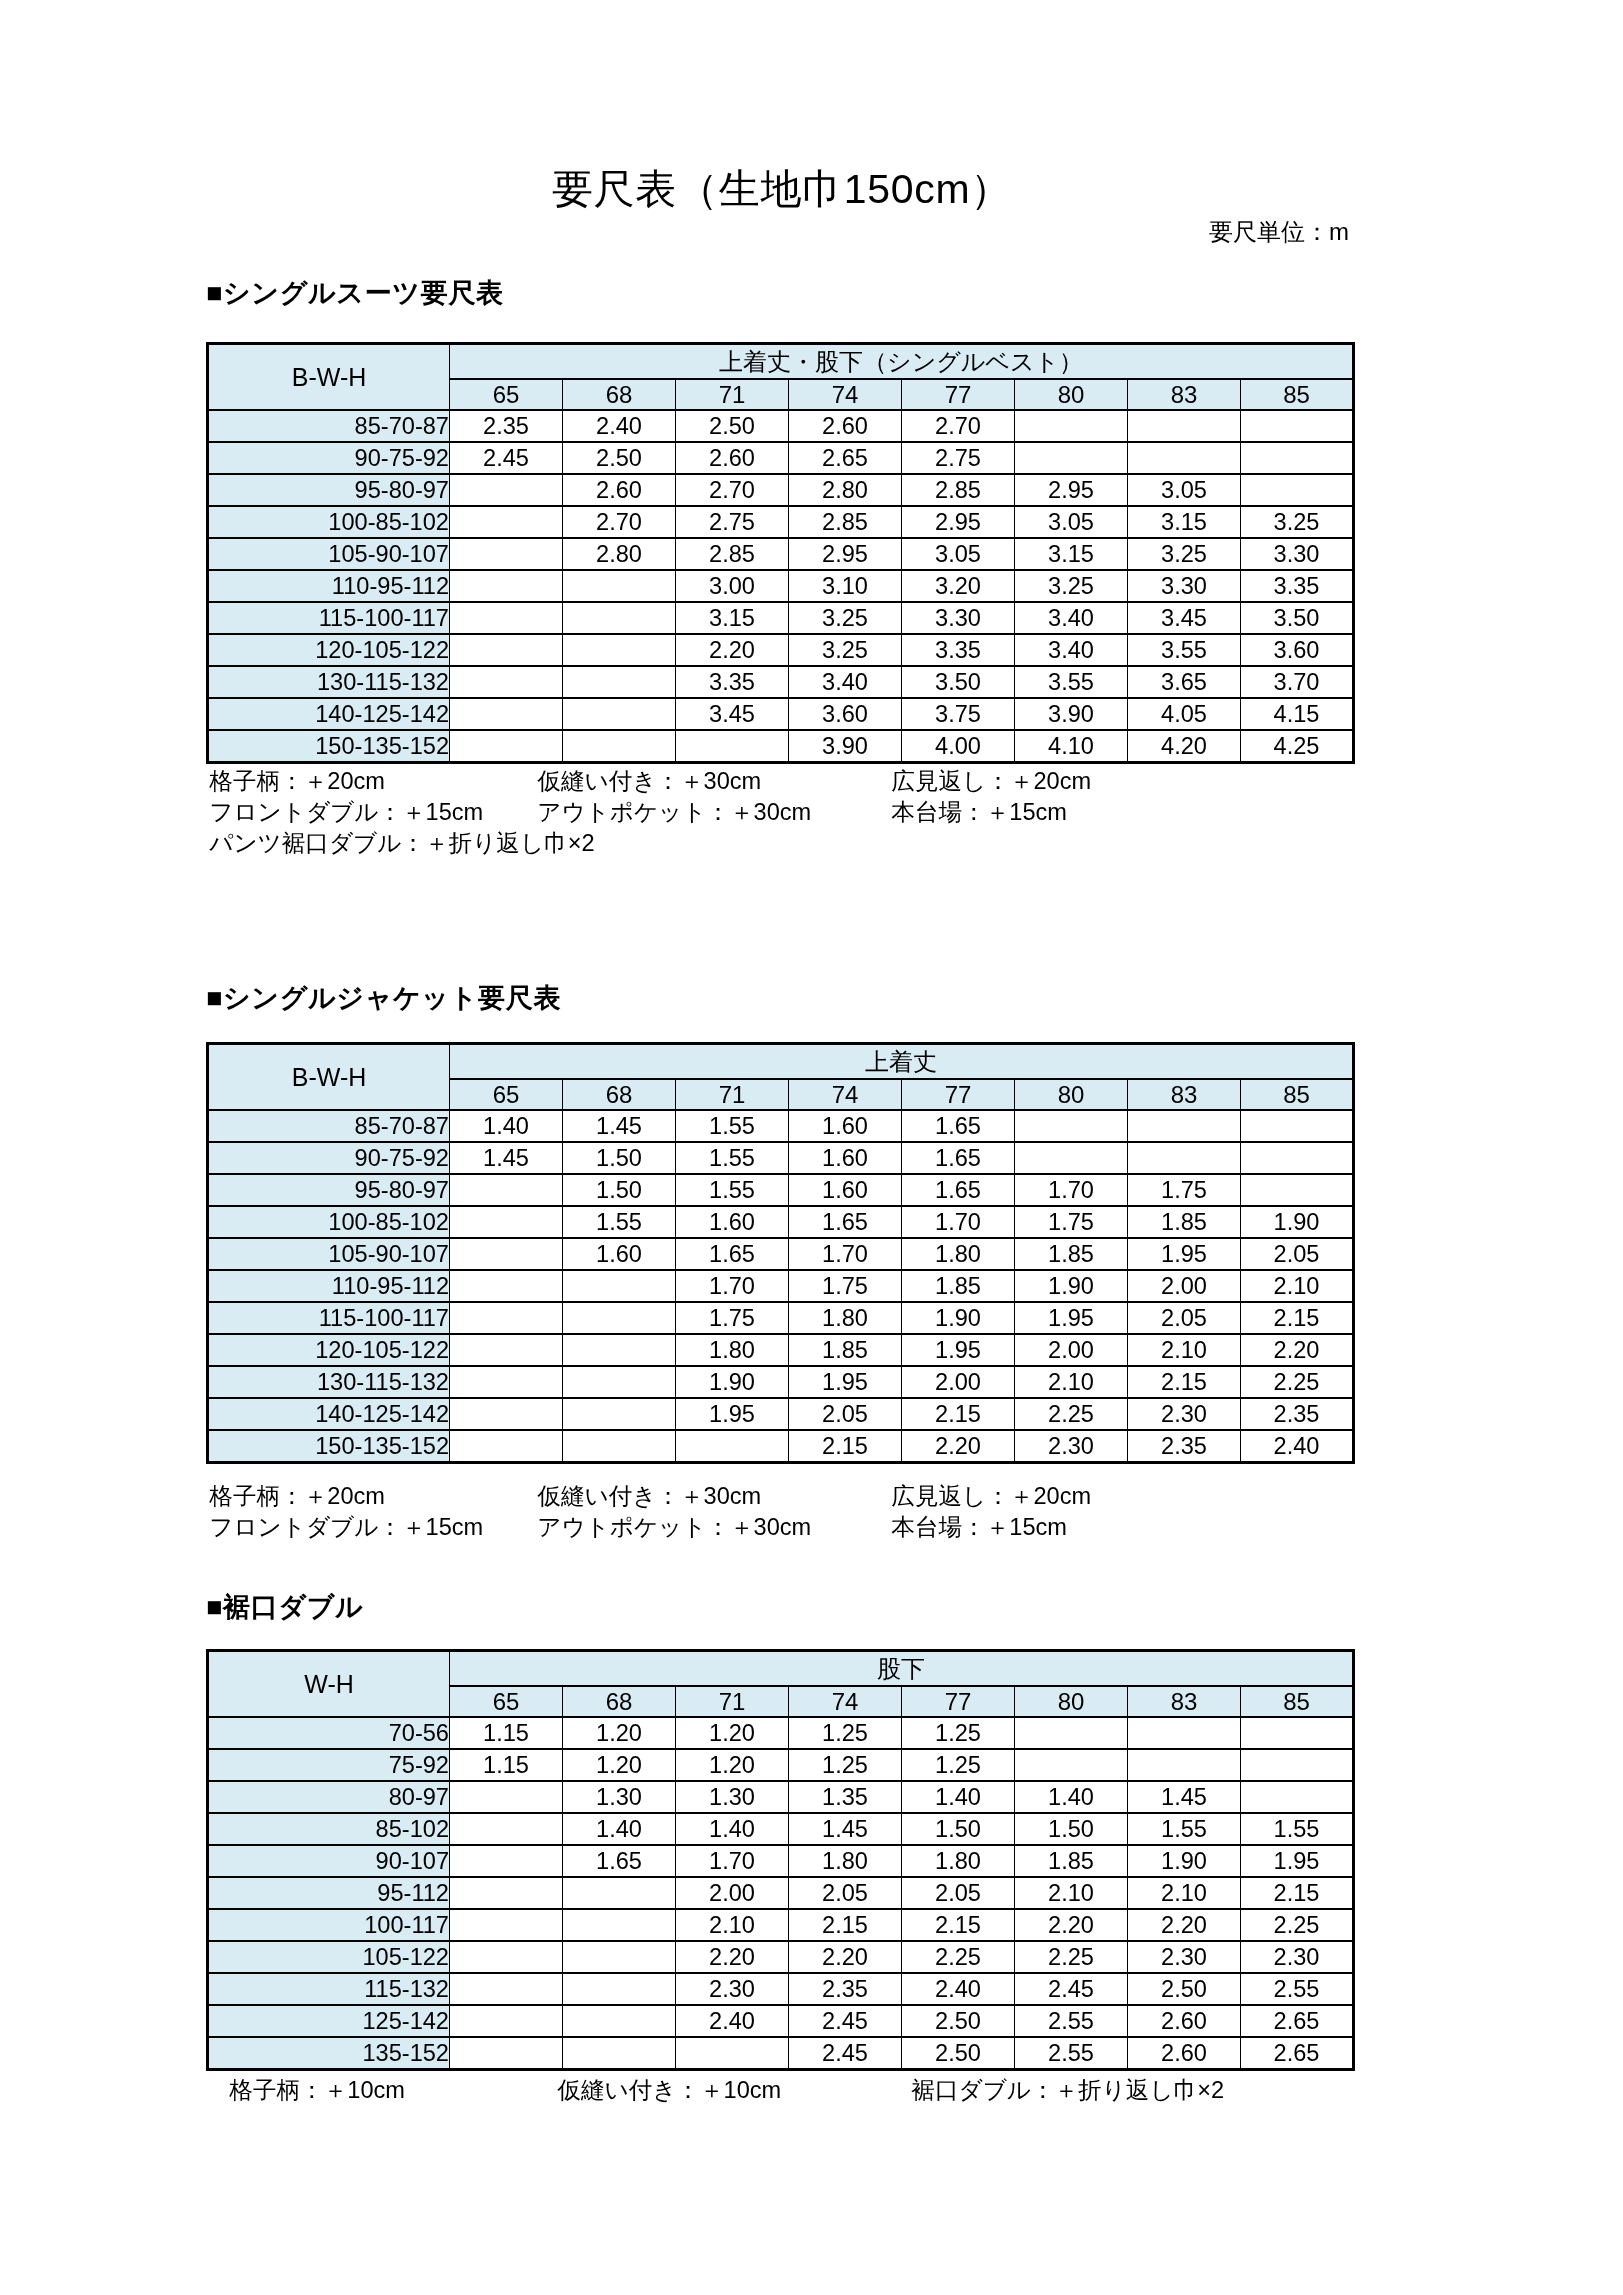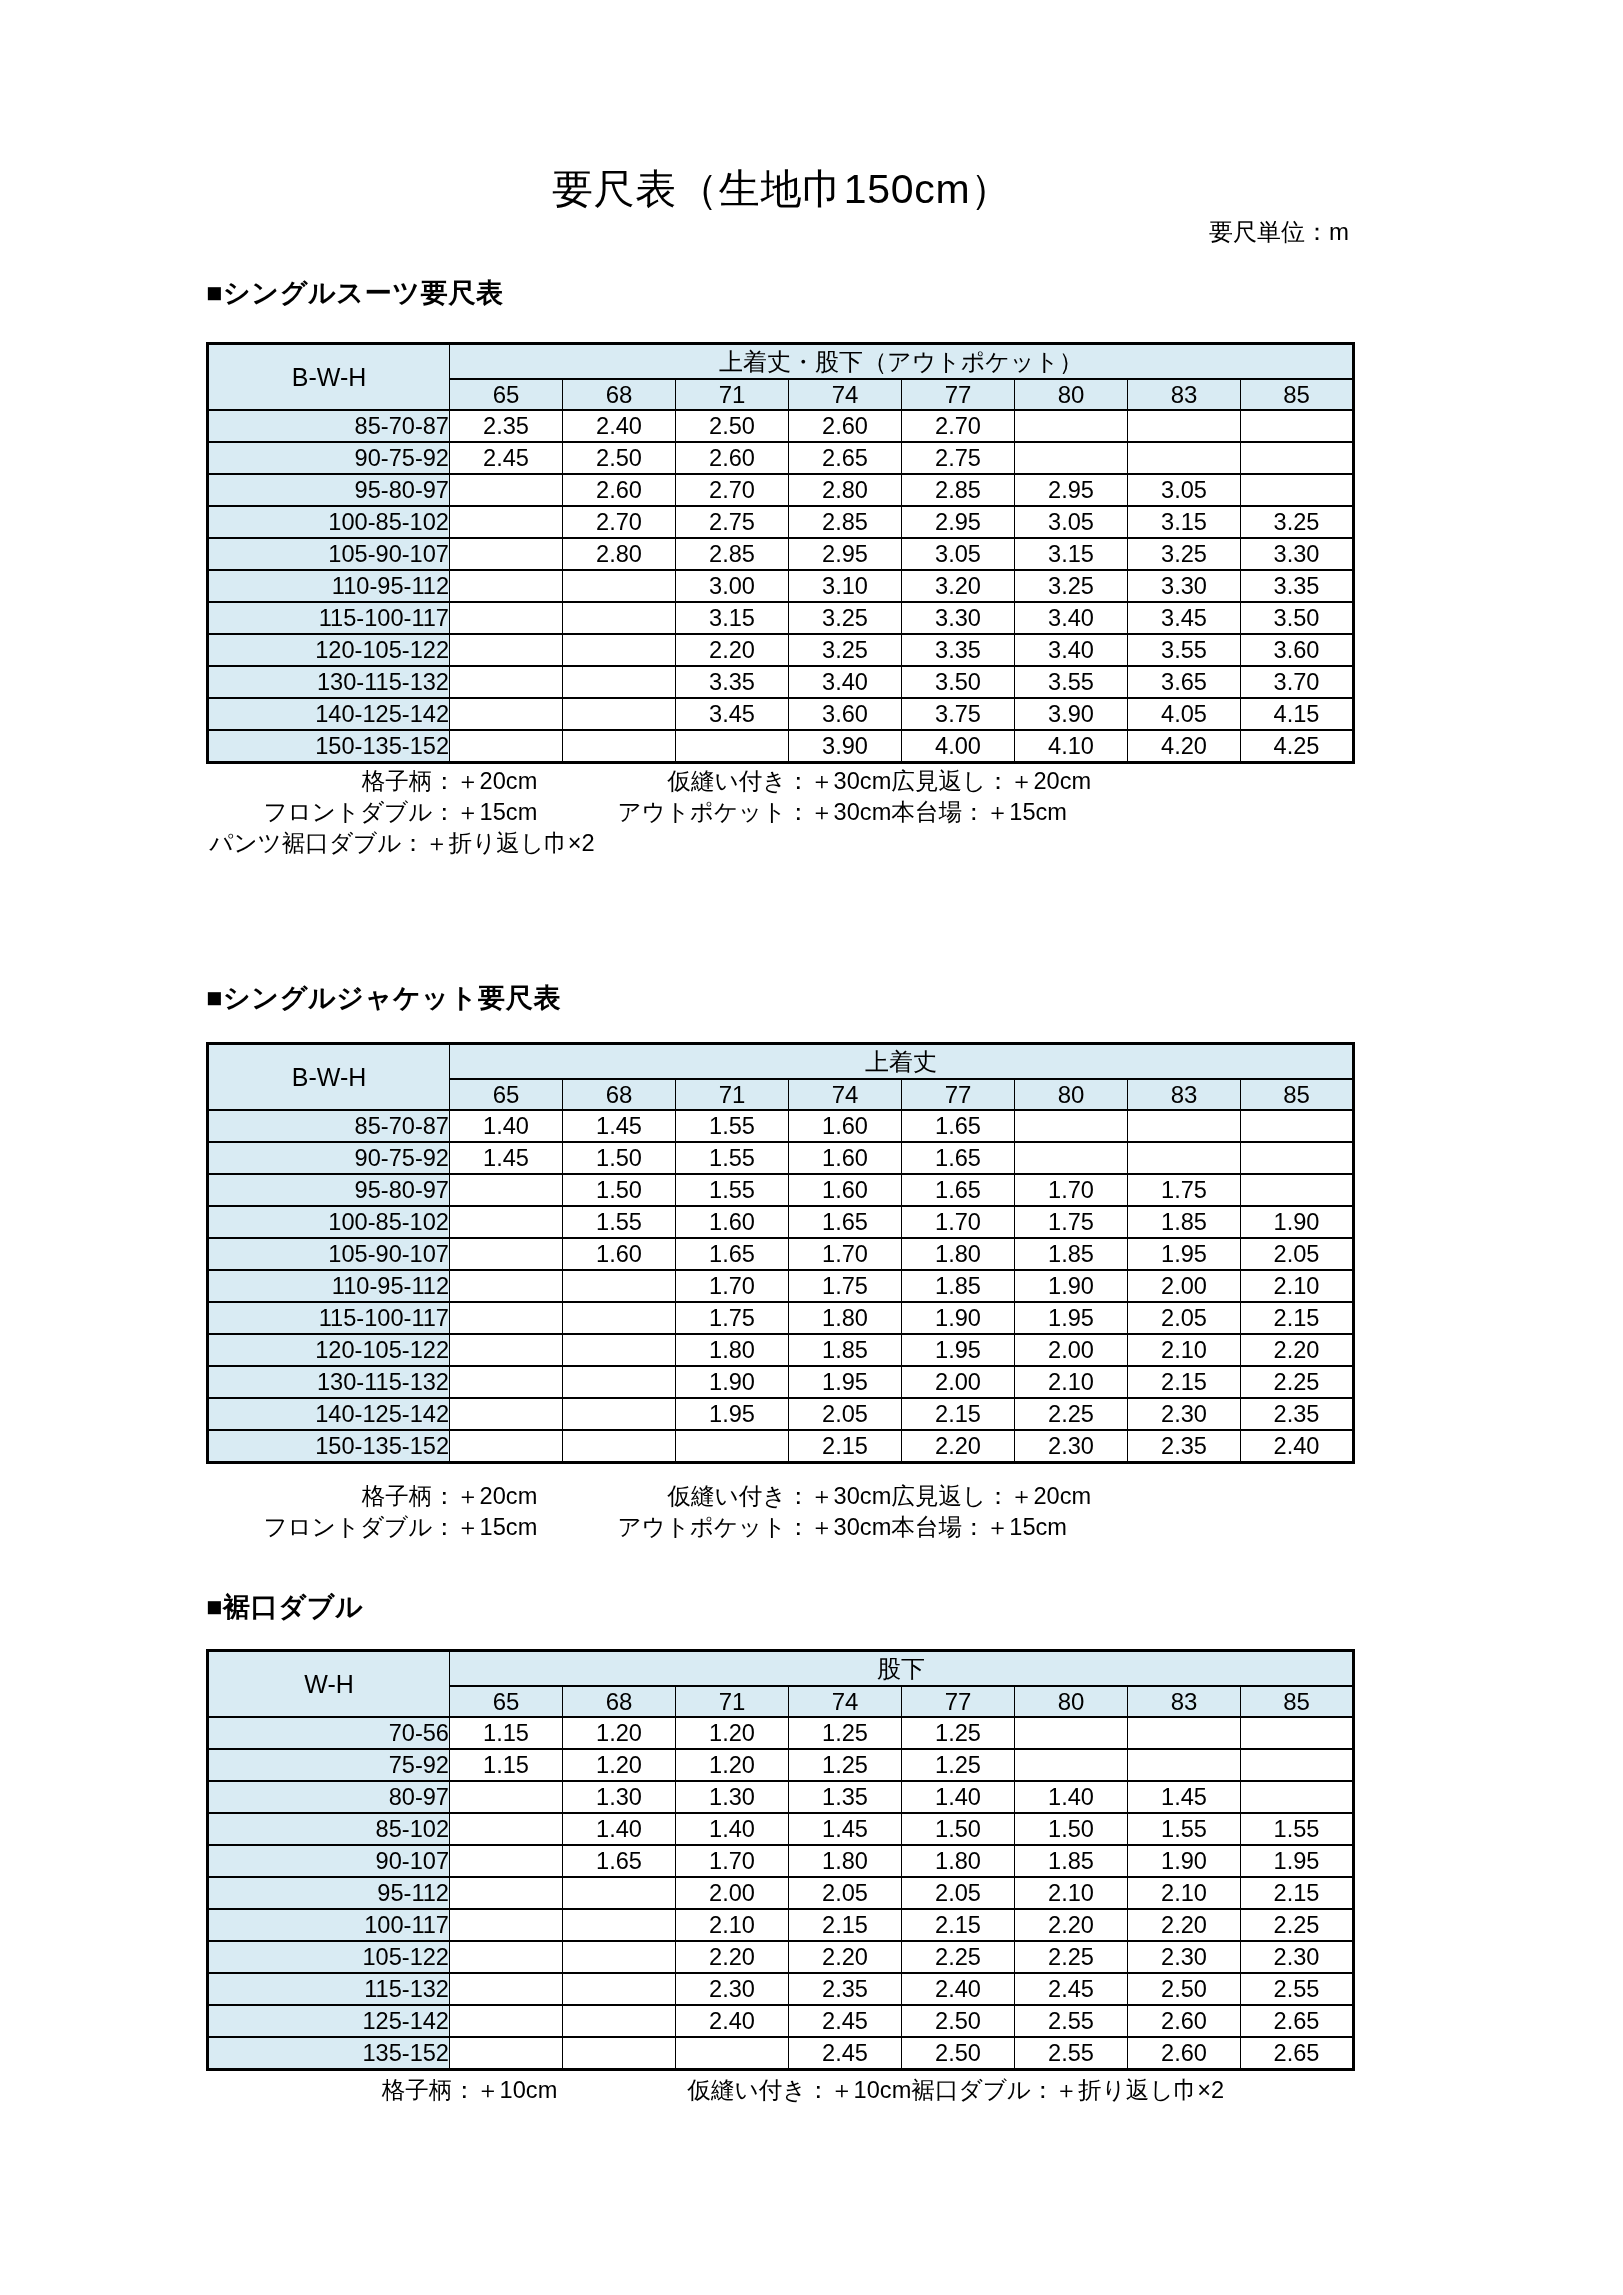--- a/index.html
+++ b/index.html
@@ -55,21 +55,21 @@
     background:var(--header-fill);
     font-size:23.6px;height:30px;text-align:right;
   }
   .ftable tbody td{font-size:23.6px;height:30px;}
 
   .notes{position:absolute;left:3.3px;width:1142px;}
   #sec0 .notes{top:491px;}
   #sec1 .notes{top:501px;}
   #sec2 .notes{top:486px;margin-left:20px;}
   .note-line{display:flex;font-size:23.6px;line-height:31px;height:31px;}
-  .note-line span{display:block;text-align:right;}
+  .note-line span{display:block;}
   .note-line span:nth-child(1){width:328px;flex:0 0 auto;}
   .note-line span:nth-child(2){width:354px;flex:0 0 auto;}
   .note-line span:only-child{width:auto;}
 </style>
 </head>
 <body>
 
 <div class="title">要尺表（生地巾150cm）</div>
 <div class="unit-note">要尺単位：m</div>
 
@@ -84,21 +84,21 @@
           <col style="width: 113px;">
           <col style="width: 113px;">
           <col style="width: 113px;">
           <col style="width: 113px;">
           <col style="width: 113px;">
           <col style="width: 113px;">
         </colgroup>
         <thead>
           <tr>
             <th class="corner" rowspan="2">B-W-H</th>
-            <th class="span-head" colspan="8">上着丈・股下（アウトポケット）</th>
+            <th class="span-head" colspan="8">上着丈・股下（シングルベスト）</th>
           </tr>
           <tr>
             <th class="col-head">65</th>
             <th class="col-head">68</th>
             <th class="col-head">71</th>
             <th class="col-head">74</th>
             <th class="col-head">77</th>
             <th class="col-head">80</th>
             <th class="col-head">83</th>
             <th class="col-head">85</th>

